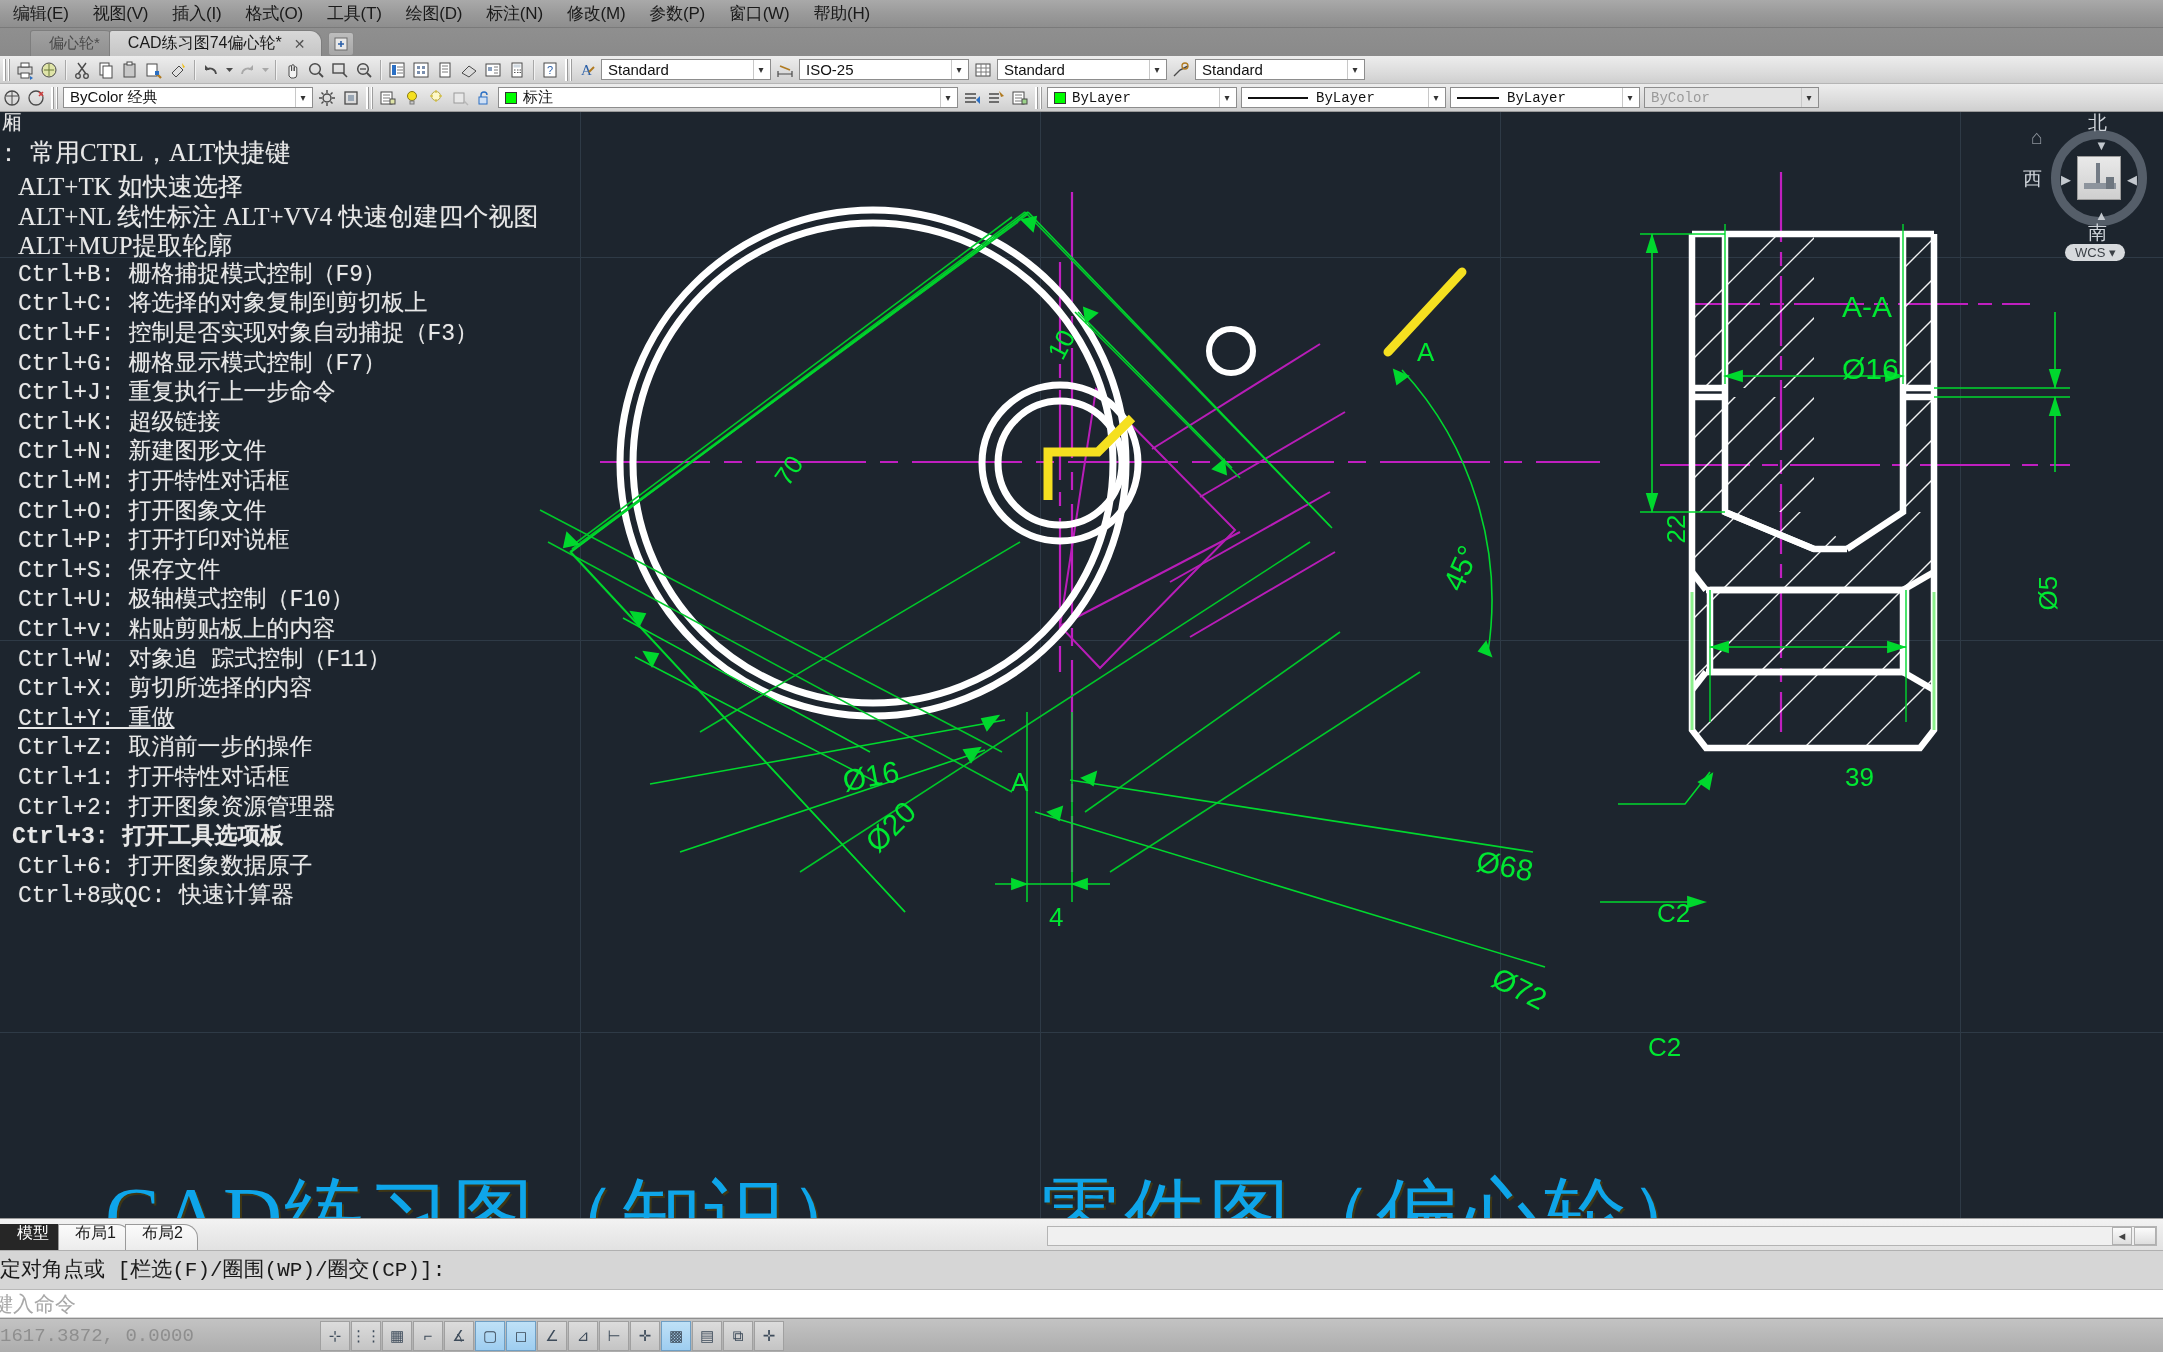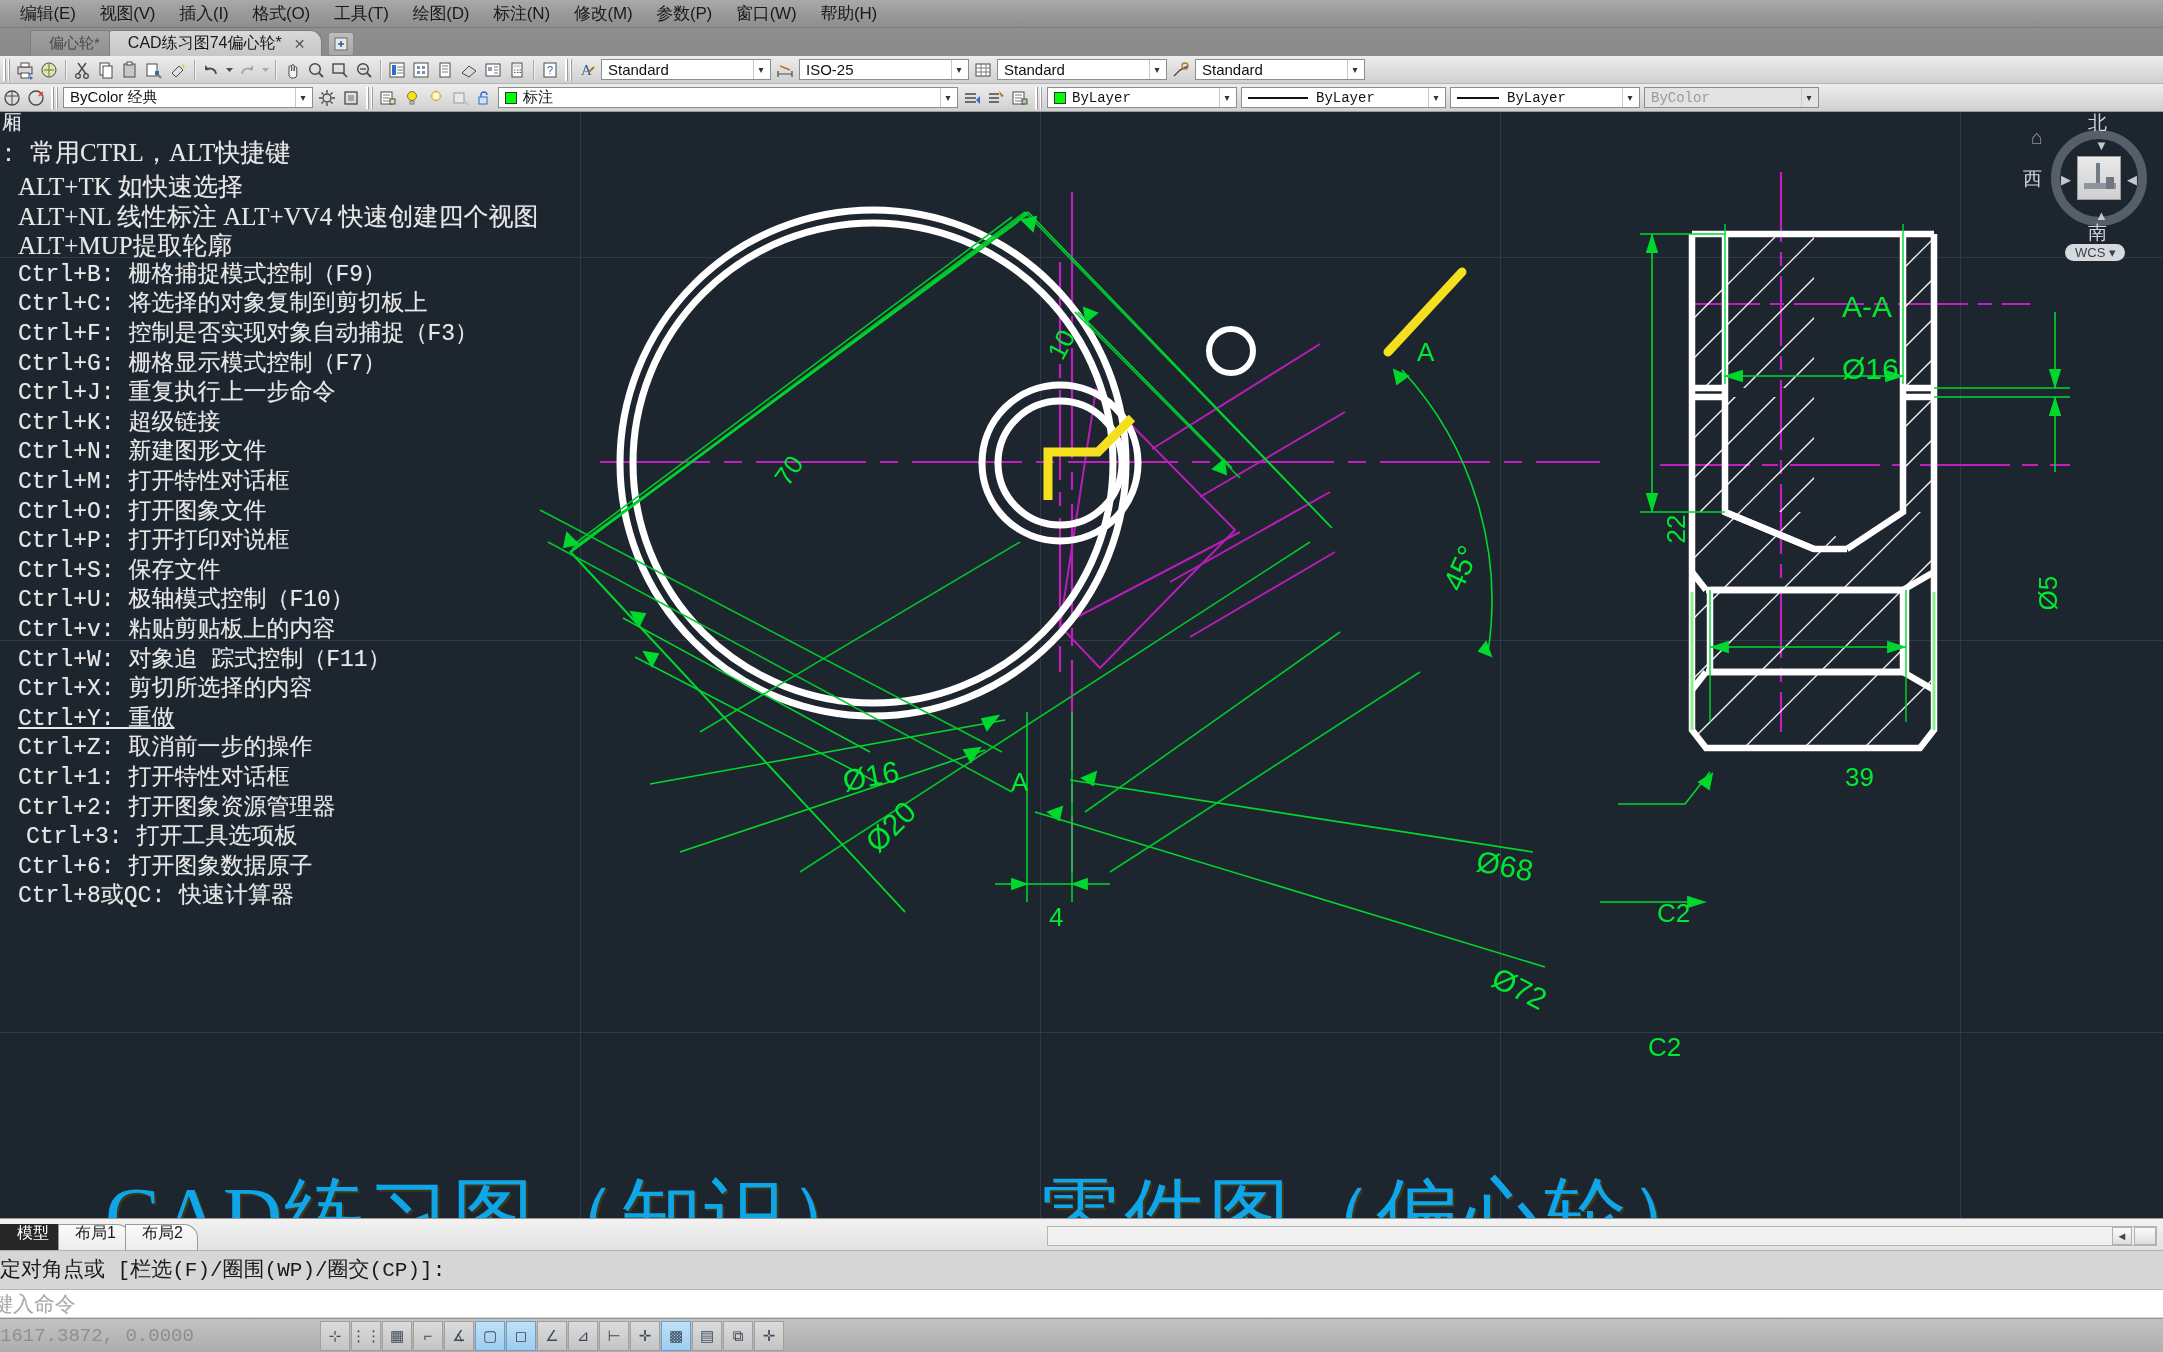--- a/index.html
+++ b/index.html
@@ -8,21 +8,21 @@
     overflow: hidden;
     font-family: "Liberation Sans", sans-serif;
     background: #1d252e;
   }
   #app { position: relative; width: 2163px; height: 1352px; }
 
   
   .menubar {
     position: absolute; left: 0; top: 0; width: 2163px; height: 28px;
     background: linear-gradient(to bottom, #a9a9a9 0%, #9a9a9a 50%, #8e8e8e 100%);
-    display: flex; align-items: center; padding-left: 8px;
+    display: flex; align-items: center; padding-left: 1px;
     border-bottom: 1px solid #7a7a7a;
   }
   .menuitem {
     font-size: 17px; color: #1a1a1a; padding: 2px 12px; white-space: nowrap;
     letter-spacing: -0.2px;
   }
 
   
   .tabstrip {
     position: absolute; left: 0; top: 28px; width: 2163px; height: 28px;
@@ -567,21 +567,21 @@
         <div class="cadtext mono" style="left: 18px; top: 413.2px;">Ctrl+P: 打开打印对说框</div>
         <div class="cadtext mono" style="left: 18px; top: 442.8px;">Ctrl+S: 保存文件</div>
         <div class="cadtext mono" style="left: 18px; top: 472.4px;">Ctrl+U: 极轴模式控制（F10）</div>
         <div class="cadtext mono" style="left: 18px; top: 502px;">Ctrl+v: 粘贴剪贴板上的内容</div>
         <div class="cadtext mono" style="left: 18px; top: 531.6px;">Ctrl+W: 对象追 踪式控制（F11）</div>
         <div class="cadtext mono" style="left: 18px; top: 561.2px;">Ctrl+X: 剪切所选择的内容</div>
         <div class="cadtext mono" style="left: 18px; top: 590.8px; text-decoration: underline;">Ctrl+Y: 重做</div>
         <div class="cadtext mono" style="left: 18px; top: 620.4px;">Ctrl+Z: 取消前一步的操作</div>
         <div class="cadtext mono" style="left: 18px; top: 650px;">Ctrl+1: 打开特性对话框</div>
         <div class="cadtext mono" style="left: 18px; top: 679.6px;">Ctrl+2: 打开图象资源管理器</div>
-        <div class="cadtext mono" style="left: 26px; top: 709.2px;">Ctrl+3: 打开工具选项板</div>
+        <div class="cadtext mono" style="left: 12px; top: 709.2px; font-weight: bold;">Ctrl+3: 打开工具选项板</div>
         <div class="cadtext mono" style="left: 18px; top: 738.8px;">Ctrl+6: 打开图象数据原子</div>
         <div class="cadtext mono" style="left: 18px; top: 768.4px;">Ctrl+8或QC: 快速计算器</div>
       </div>
 
     <svg style="position:absolute; left:0; top:0;" width="1700" height="900">
 
       <g stroke="#c01fc0" stroke-width="2.2" fill="none">
         <path d="M600 350 L1600 350" stroke-dasharray="110,14,18,14"></path>
         <path d="M1072 80 L1072 760" stroke-dasharray="110,14,18,14"></path>
         <path d="M1060 150 L1060 560" stroke-dasharray="90,12,14,12"></path>

